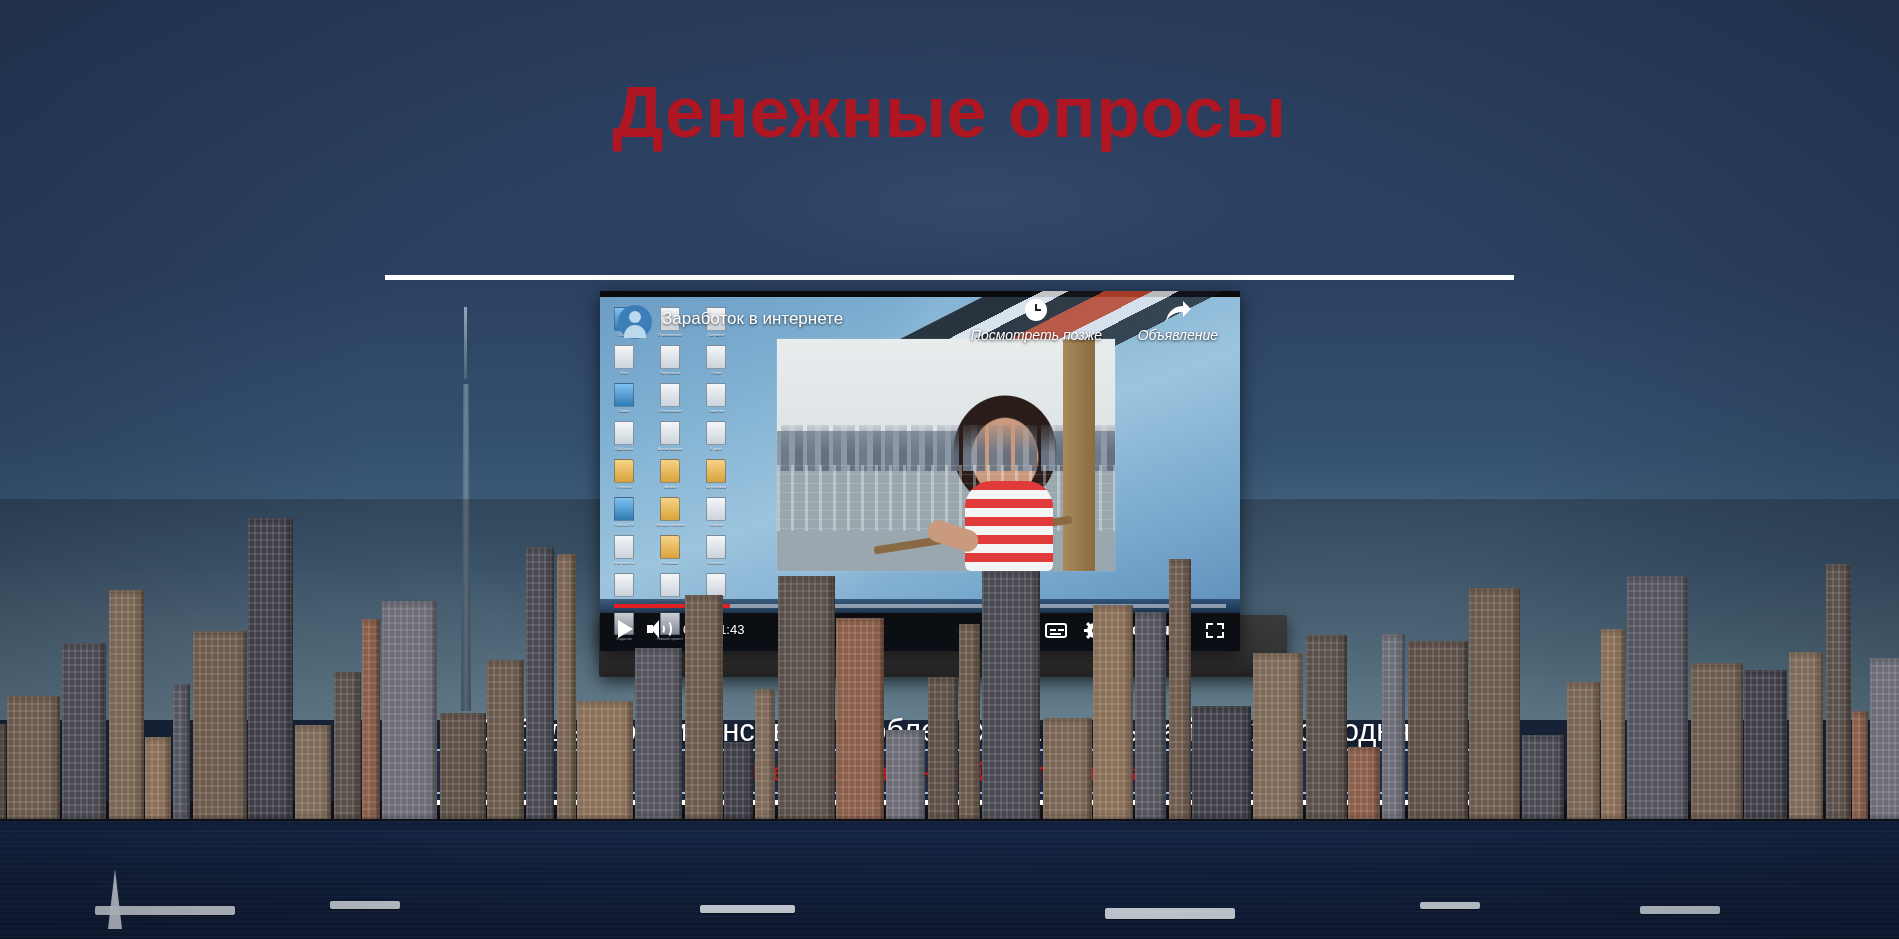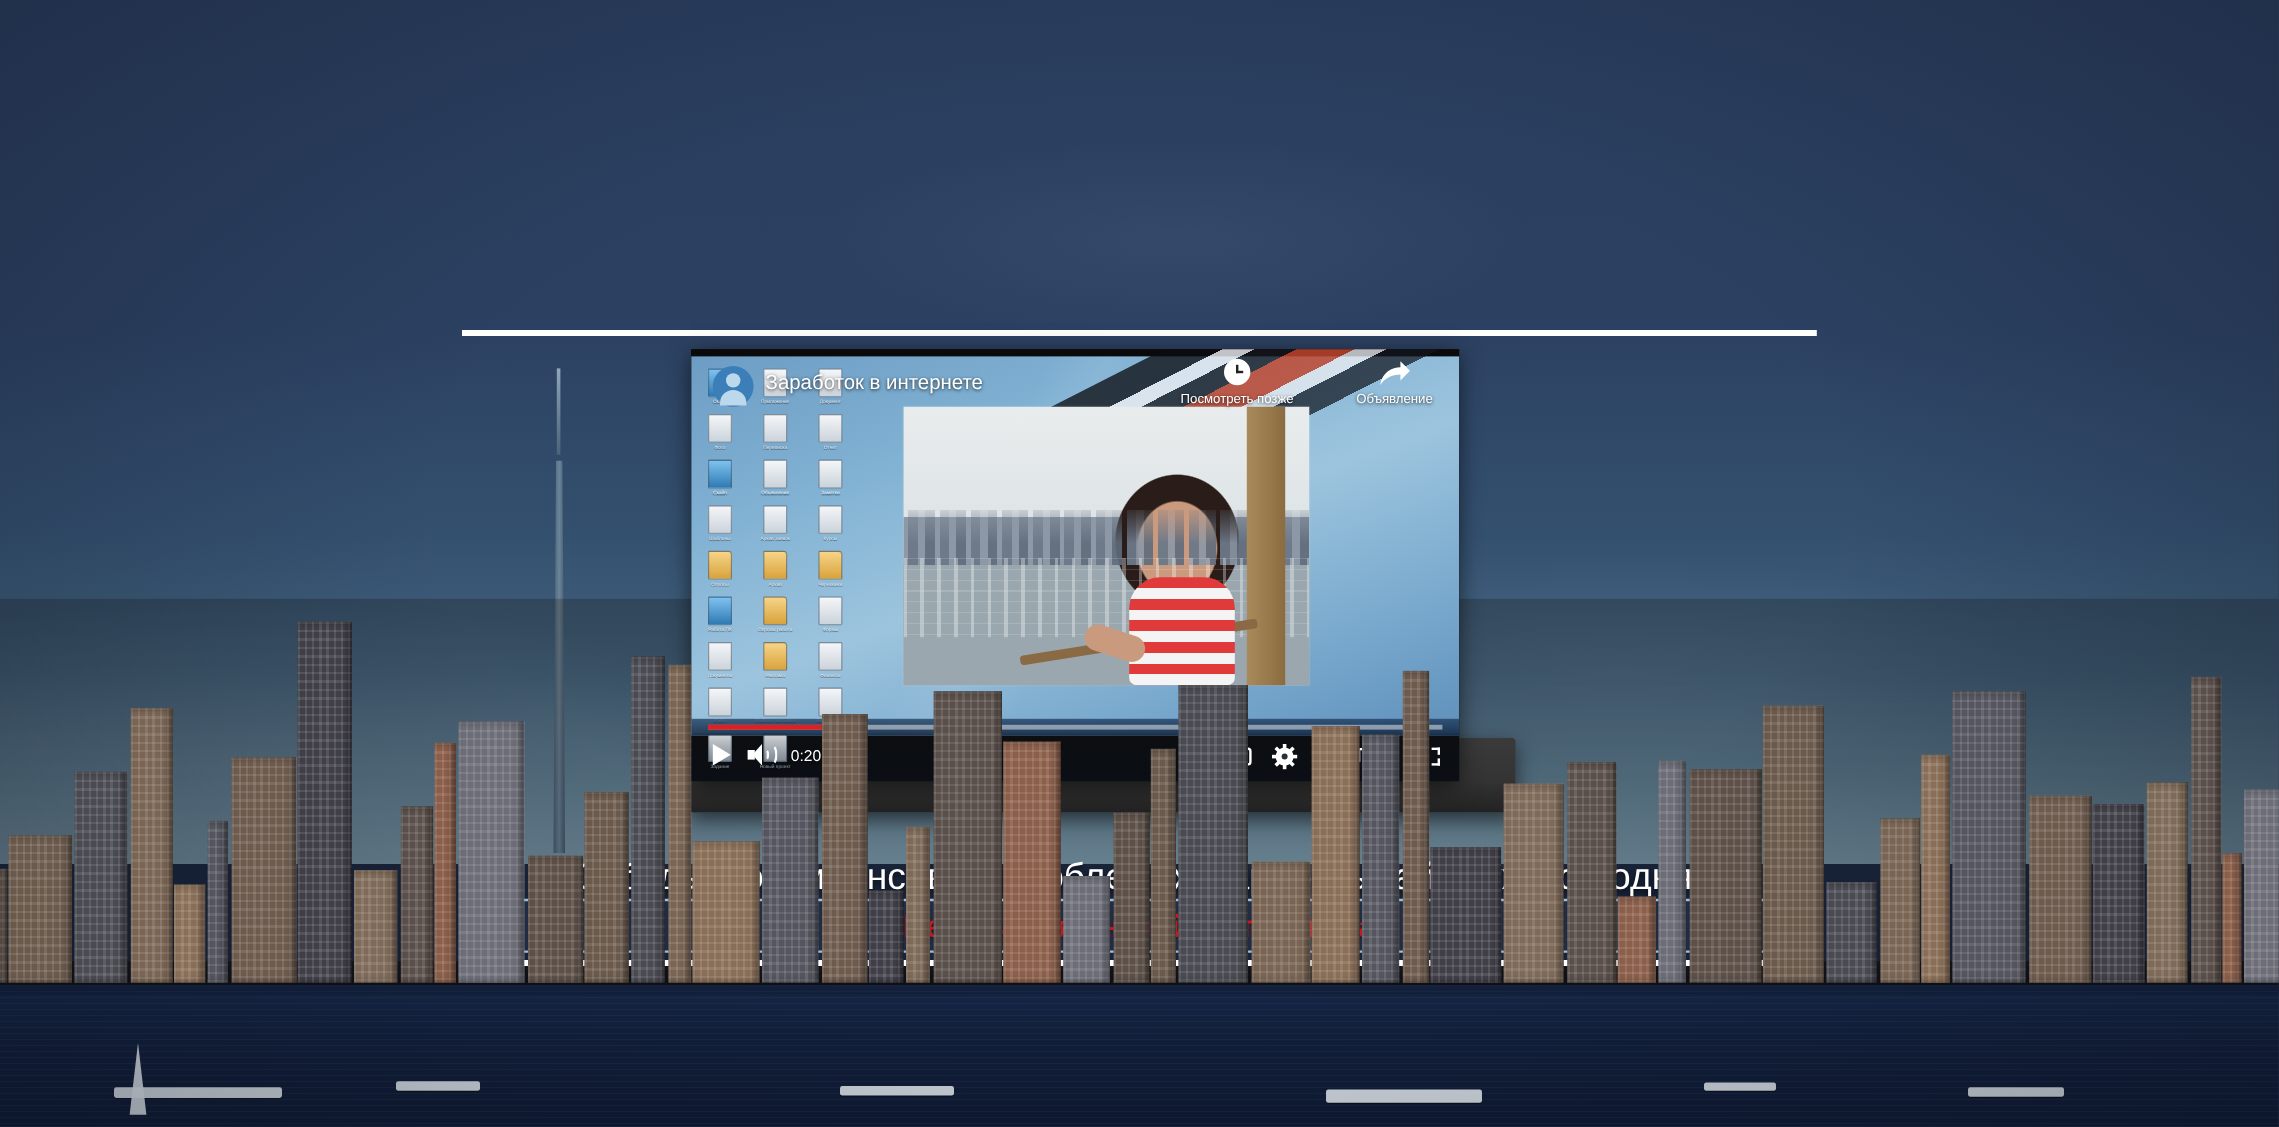--- a/index.html
+++ b/index.html
@@ -95,21 +95,21 @@
     text-shadow:0 1px 2px rgba(0,0,0,.45);
   }
   .subheadline .accent { color:#b01622; }
 
   .rule-top {
     position:absolute; left:385px; top:275px; width:1129px; height:5px;
     background:#ffffff;
   }
 
   
-  .player-wrap { position:absolute; left:576px; top:291px; width:686px; height:389px; }
+  .player-wrap { position:absolute; left:600px; top:291px; width:686px; height:389px; }
 
   .player-shadowbase {
     position:absolute; left:-1px; top:324px; width:688px; height:62px;
     background:linear-gradient(180deg,#3a3a3a 0%,#343434 55%,#222222 100%);
     border-radius:3px;
     box-shadow:0 6px 16px rgba(0,0,0,.55);
   }
 
   .player {
     position:absolute; left:0; top:0; width:640px; height:360px;
@@ -230,21 +230,21 @@
     position:absolute; left:52px; top:4px;
     font-size:17px; color:#fff; text-shadow:0 1px 3px rgba(0,0,0,.8);
     white-space:nowrap;
   }
 
   .vid-action {
     position:absolute; top:8px; text-align:center; color:#fff;
     text-shadow:0 1px 3px rgba(0,0,0,.85);
   }
   .vid-action .ico { height:26px; display:block; }
-  .vid-action .lbl { font-size:11px; display:block; margin-top:2px; white-space:nowrap; }
+  .vid-action .lbl { font-size:14px; display:block; margin-top:2px; white-space:nowrap;font-style:italic; }
   .watch-later { right:138px; }
   .share-btn  { right:22px; }
 
   .clock-ic {
     display:inline-block; width:22px; height:22px; border-radius:50%;
     background:#fff; position:relative;
   }
   .clock-ic::before {
     content:""; position:absolute; left:10px; top:5px; width:2px; height:7px; background:#222;
   }
@@ -404,20 +404,21 @@
       <div class="boat" style="left: 1420px; bottom: 30px; width: 60px; height: 7px;"></div>
       <div class="boat" style="left: 1640px; bottom: 25px; width: 80px; height: 8px;"></div>
       <div class="sail" style="left: 108px; bottom: 10px;"></div>
     </div>
   <div class="city-tint"></div>
   <div class="scene-vignette"></div>
 </div>
 
 <div class="content">
 
+  <h1 class="headline">Денежные опросы</h1>
 
 
   <div class="rule-top"></div>
 
   <div class="player-wrap">
     <div class="player-shadowbase"></div>
 
     <div class="player">
       <div class="player-topbar"></div>
 

